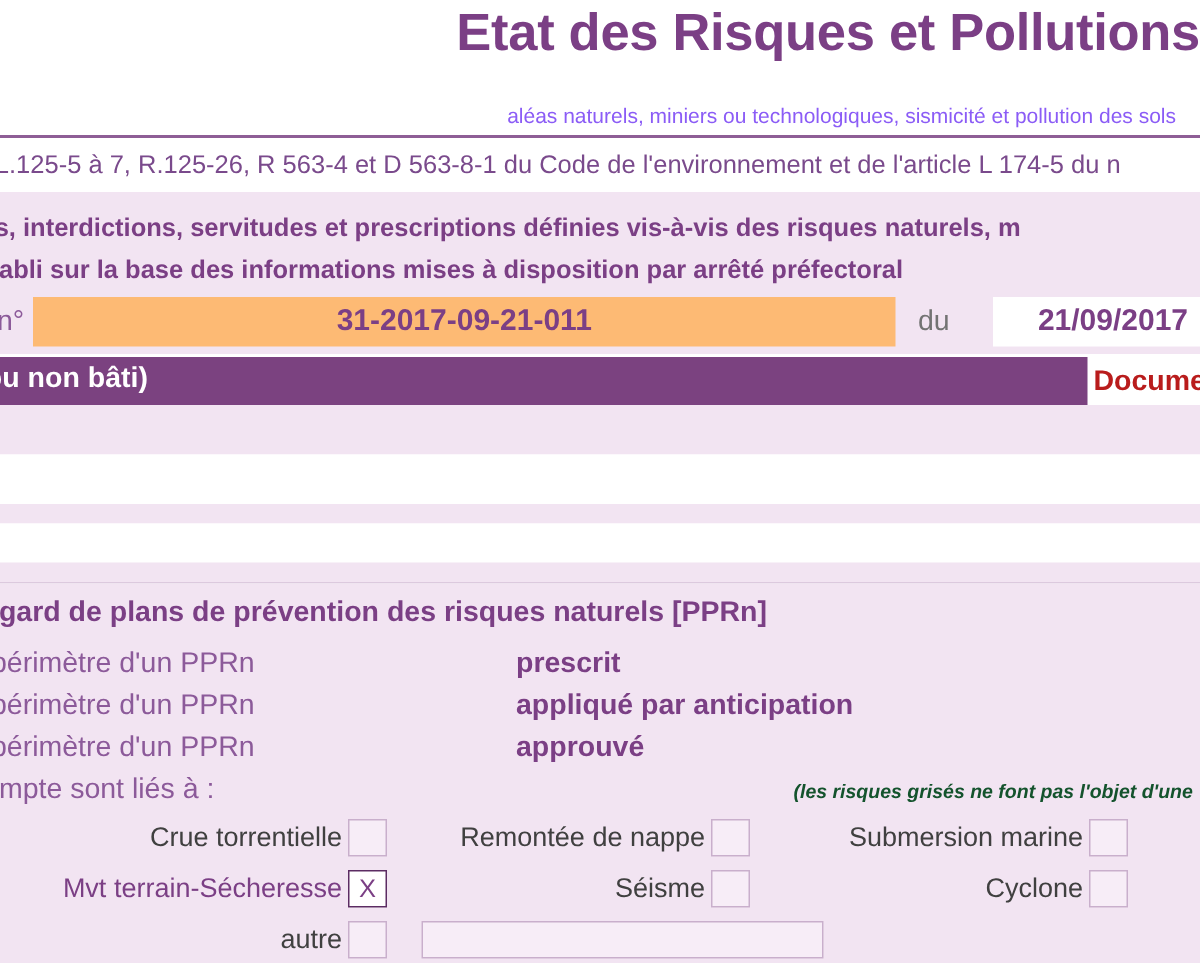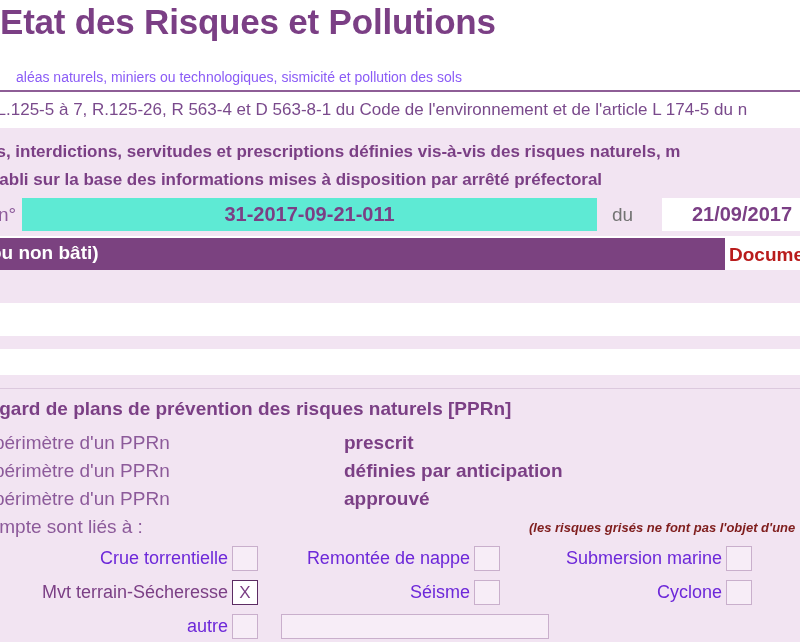--- a/index.html
+++ b/index.html
@@ -27,21 +27,21 @@
   }
 
   
   .title-block {
     position: absolute;
     left: 0;
     top: 0;
     width: 800px;
     height: 92px;
     background: #ffffff;
-    text-align: left;
+    text-align: right;
   }
   .doc-title {
     margin: 0;
     padding-top: 2px;
     font-size: 35px;
     line-height: 40px;
     font-weight: bold;
     color: #7B3F85;
     letter-spacing: -0.2px;
     white-space: nowrap;
@@ -118,21 +118,21 @@
     font-size: 19px;
     color: #8C5A9A;
     font-weight: normal;
   }
   .field-arrete {
     position: absolute;
     left: 22px;
     top: 0px;
     width: 575px;
     height: 33px;
-    background: #5eead4;
+    background: #fdba74;
     line-height: 33px;
     text-align: center;
     font-size: 20px;
     font-weight: bold;
     color: #7B3F85;
   }
   .lbl-du {
     position: absolute;
     left: 612px;
     top: 6px;
@@ -269,21 +269,21 @@
     text-indent: -62px;
     white-space: nowrap;
   }
   .pprn-note {
     position: absolute;
     left: 529px;
     top: 131px;
     font-size: 13px;
     font-style: italic;
     font-weight: bold;
-    color: #7f1d1d;
+    color: #14532d;
     white-space: nowrap;
   }
 
   
   .risk-grid {
     position: absolute;
     left: 0;
     top: 156px;
     width: 800px;
     height: 97px;
@@ -292,21 +292,21 @@
     position: absolute;
     height: 26px;
     white-space: nowrap;
   }
   .risk-label {
     position: absolute;
     right: 30px;
     top: 0;
     font-size: 18px;
     line-height: 26px;
-    color: #6d28d9;
+    color: #404040;
     white-space: nowrap;
   }
   .risk-label.active {
     color: #7B3F85;
     font-weight: normal;
   }
   .risk-box {
     position: absolute;
     right: 0;
     top: 1px;
@@ -389,21 +389,21 @@
 
     <div class="pprn-heading">e au regard de plans de prévention des risques naturels [PPRn]</div>
 
     <div class="pprn-row pprn-row-1">
       <span class="pprn-desc">ans le périmètre d'un PPRn</span>
       <span class="pprn-state">prescrit</span>
     </div>
 
     <div class="pprn-row pprn-row-2">
       <span class="pprn-desc">ans le périmètre d'un PPRn</span>
-      <span class="pprn-state">définies par anticipation</span>
+      <span class="pprn-state">appliqué par anticipation</span>
     </div>
 
     <div class="pprn-row pprn-row-3">
       <span class="pprn-desc">ans le périmètre d'un PPRn</span>
       <span class="pprn-state">approuvé</span>
     </div>
 
     <div class="pprn-lead">s en compte sont liés à :</div>
 
     <div class="pprn-note">(les risques grisés ne font pas l'objet d'une</div>

